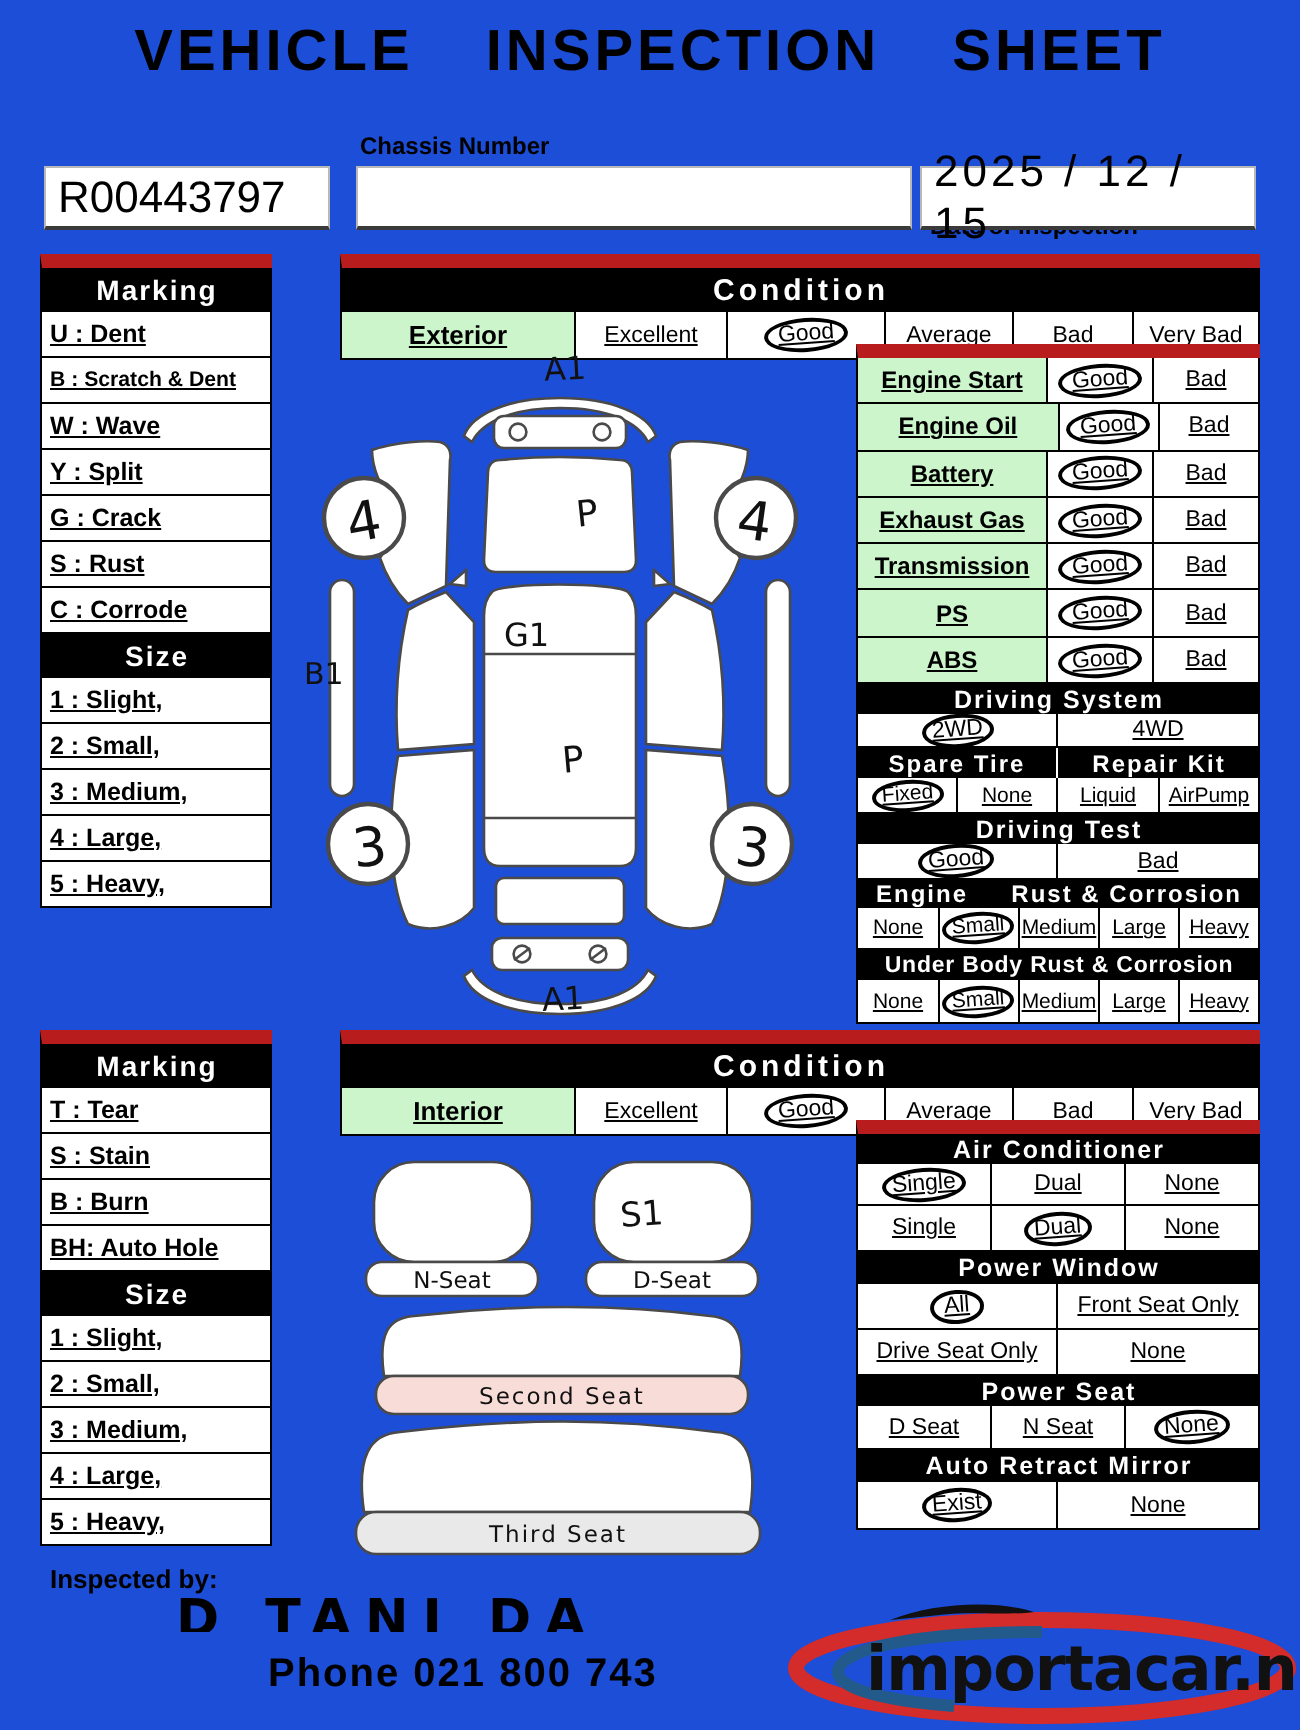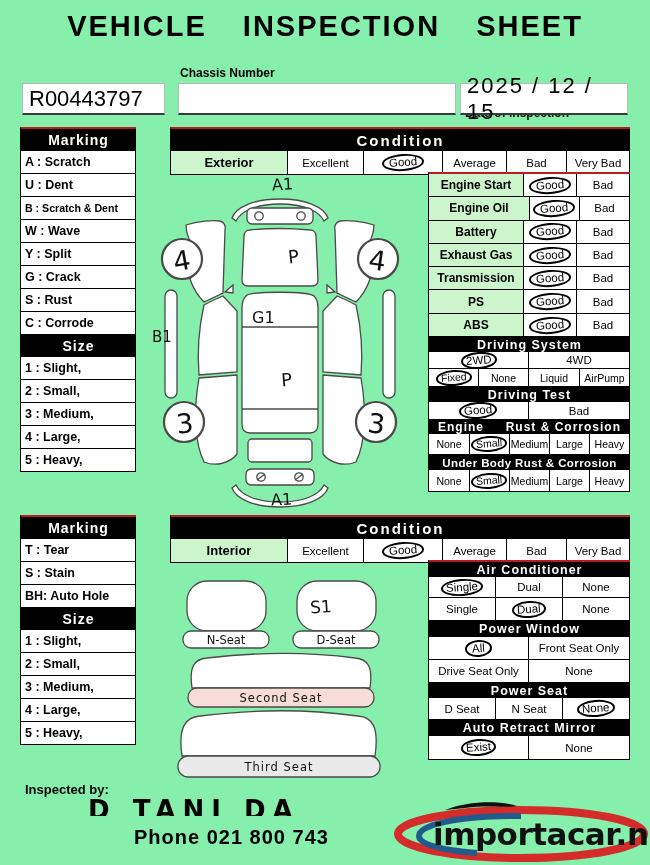--- a/index.html
+++ b/index.html
@@ -1,24 +1,24 @@
 <!DOCTYPE html>
 <html><head>
 <meta charset="utf-8">
 <style>
   html,body{margin:0;padding:0;background:#fff;}
-  .sheet{position:relative;width:650px;height:865px;background:#86efac;overflow:hidden;
+  .sheet{position:relative;width:650px;height:865px;background:#1d4ed8;overflow:hidden;
          font-family:"Liberation Sans",sans-serif;color:#000;}
   .abs{position:absolute;}
   .title{position:absolute;left:0;top:10px;width:100%;margin:0;text-align:center;
          font-size:29px;font-weight:bold;letter-spacing:2px;word-spacing:26px;}
   .flabel{position:absolute;font-size:12px;font-weight:bold;}
   .fbox{position:absolute;height:32px;border:1px solid #b8b8b8;border-bottom:2px solid #3a3a3a;
         display:flex;align-items:center;padding-left:6px;font-size:22px;box-sizing:border-box;background:#fff;}
-  .tbl{position:absolute;box-sizing:border-box;border-left:1px solid #000;border-top:2px solid #b91c1c;}
+  .tbl{position:absolute;box-sizing:border-box;border-left:1px solid #000;border-top:7px solid #b91c1c;text-decoration:underline;}
   .blackhead{background:#000;color:#fff;font-weight:bold;display:flex;align-items:center;
              justify-content:center;font-size:13px;letter-spacing:1px;box-sizing:border-box;}
   .row{display:flex;}
   .cell{box-sizing:border-box;border-right:1px solid #000;border-bottom:1px solid #000;background:#fff;
         display:flex;align-items:center;justify-content:center;font-size:11.5px;overflow:hidden;}
   .green{background:#ccf5cc;}
   .bold{font-weight:bold;}
   .lrow{height:23px;justify-content:flex-start;padding-left:4px;font-size:12.5px;font-weight:bold;}
   .fsmall{font-size:10.6px;}
   .slabel{font-size:12px;font-weight:bold;}
@@ -51,21 +51,20 @@
       <span></span>
     </div>
 
   <div class="flabel" style="left:465px;top:82px;margin-top:24px;">Date of Inspection</div>
   <div class="fbox" style="left:460px;top:83px;width:168px;letter-spacing:2px;">
       <span>2025 / 12 / 15</span>
     </div>
 
   <div class="tbl" style="left:20px;top:127px;width:116px;">
     <div class="blackhead" style="height:22px;font-size:14px;">Marking</div>
-    <div class="cell lrow">A : Scratch</div>
     <div class="cell lrow">U : Dent</div>
     <div class="cell lrow fsmall">B : Scratch &amp; Dent</div>
     <div class="cell lrow">W : Wave</div>
     <div class="cell lrow">Y : Split</div>
     <div class="cell lrow">G : Crack</div>
     <div class="cell lrow">S : Rust</div>
     <div class="cell lrow">C : Corrode</div>
     <div class="blackhead" style="height:22px;font-size:14px;">Size</div>
     <div class="cell lrow">1 : Slight,</div>
     <div class="cell lrow">2 : Small,</div>
@@ -193,20 +192,24 @@
     </div>
 
     <div class="blackhead" style="height:15px;font-size:12.5px;">Driving System</div>
     <div class="row" style="height:17px;">
       <div class="cell" style="width:100px;">
           <span class="oval xsm">2WD</span>
         </div>
       <div class="cell" style="width:101px;">4WD</div>
     </div>
 
+    <div class="row" style="height:15px;">
+      <div class="blackhead whead2" style="width:100px;font-size:12px;">Spare Tire</div>
+      <div class="blackhead" style="width:101px;font-size:12px;">Repair Kit</div>
+    </div>
     <div class="row" style="height:18px;">
       <div class="cell xs" style="width:50px;">
           <span class="oval xsm">Fixed</span>
         </div>
       <div class="cell xs" style="width:50px;">None</div>
       <div class="cell xs" style="width:51px;">Liquid</div>
       <div class="cell xs" style="width:50px;">AirPump</div>
     </div>
 
     <div class="blackhead" style="height:15px;font-size:12.5px;">Driving Test</div>
@@ -240,20 +243,21 @@
       <div class="cell xs" style="width:40px;">Medium</div>
       <div class="cell xs" style="width:40px;">Large</div>
       <div class="cell xs" style="width:40px;">Heavy</div>
     </div>
   </div>
 
   <div class="tbl" style="left:20px;top:515px;width:116px;">
     <div class="blackhead" style="height:22px;font-size:14px;">Marking</div>
     <div class="cell lrow">T : Tear</div>
     <div class="cell lrow">S : Stain</div>
+    <div class="cell lrow">B : Burn</div>
     <div class="cell lrow">BH: Auto Hole</div>
     <div class="blackhead" style="height:22px;font-size:14px;">Size</div>
     <div class="cell lrow">1 : Slight,</div>
     <div class="cell lrow">2 : Small,</div>
     <div class="cell lrow">3 : Medium,</div>
     <div class="cell lrow">4 : Large,</div>
     <div class="cell lrow">5 : Heavy,</div>
   </div>
 
   <div class="tbl" style="left:170px;top:515px;width:460px;">

